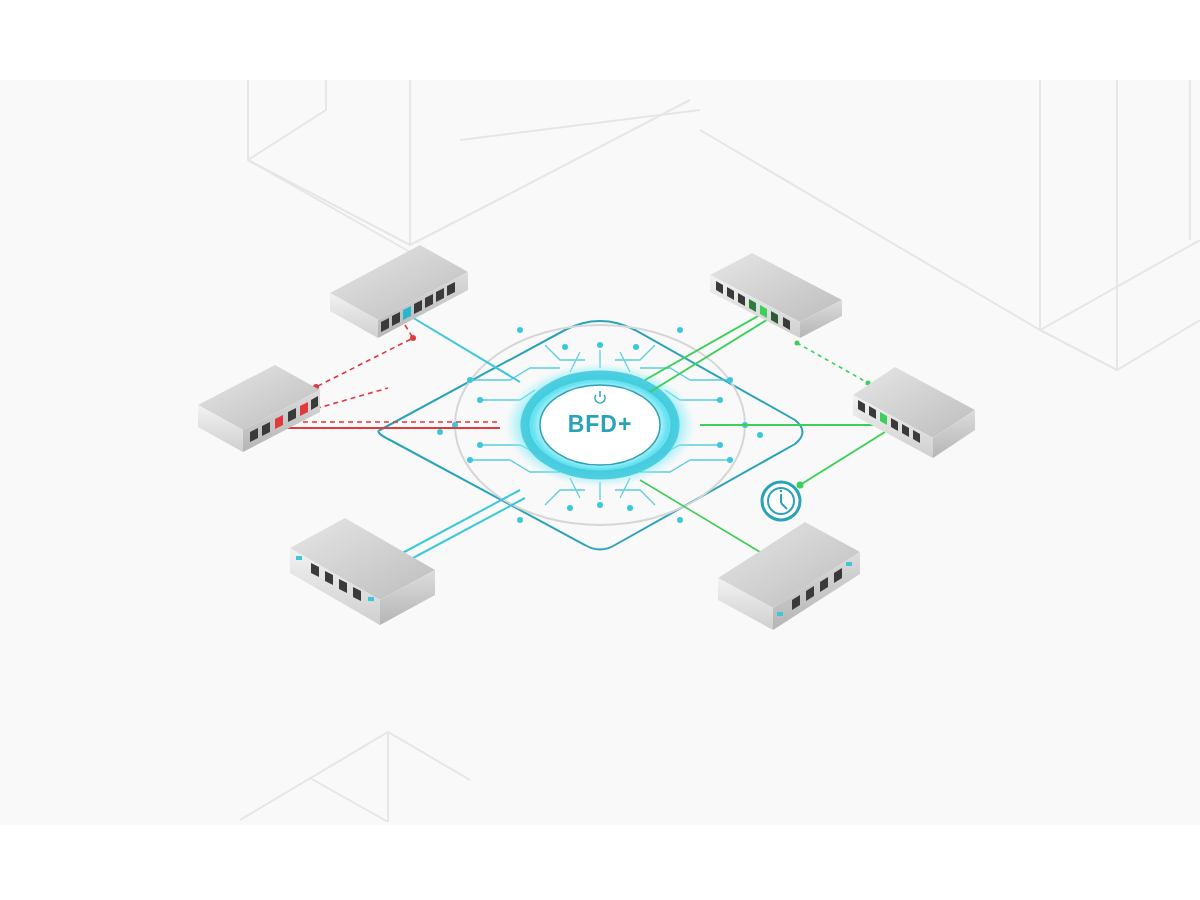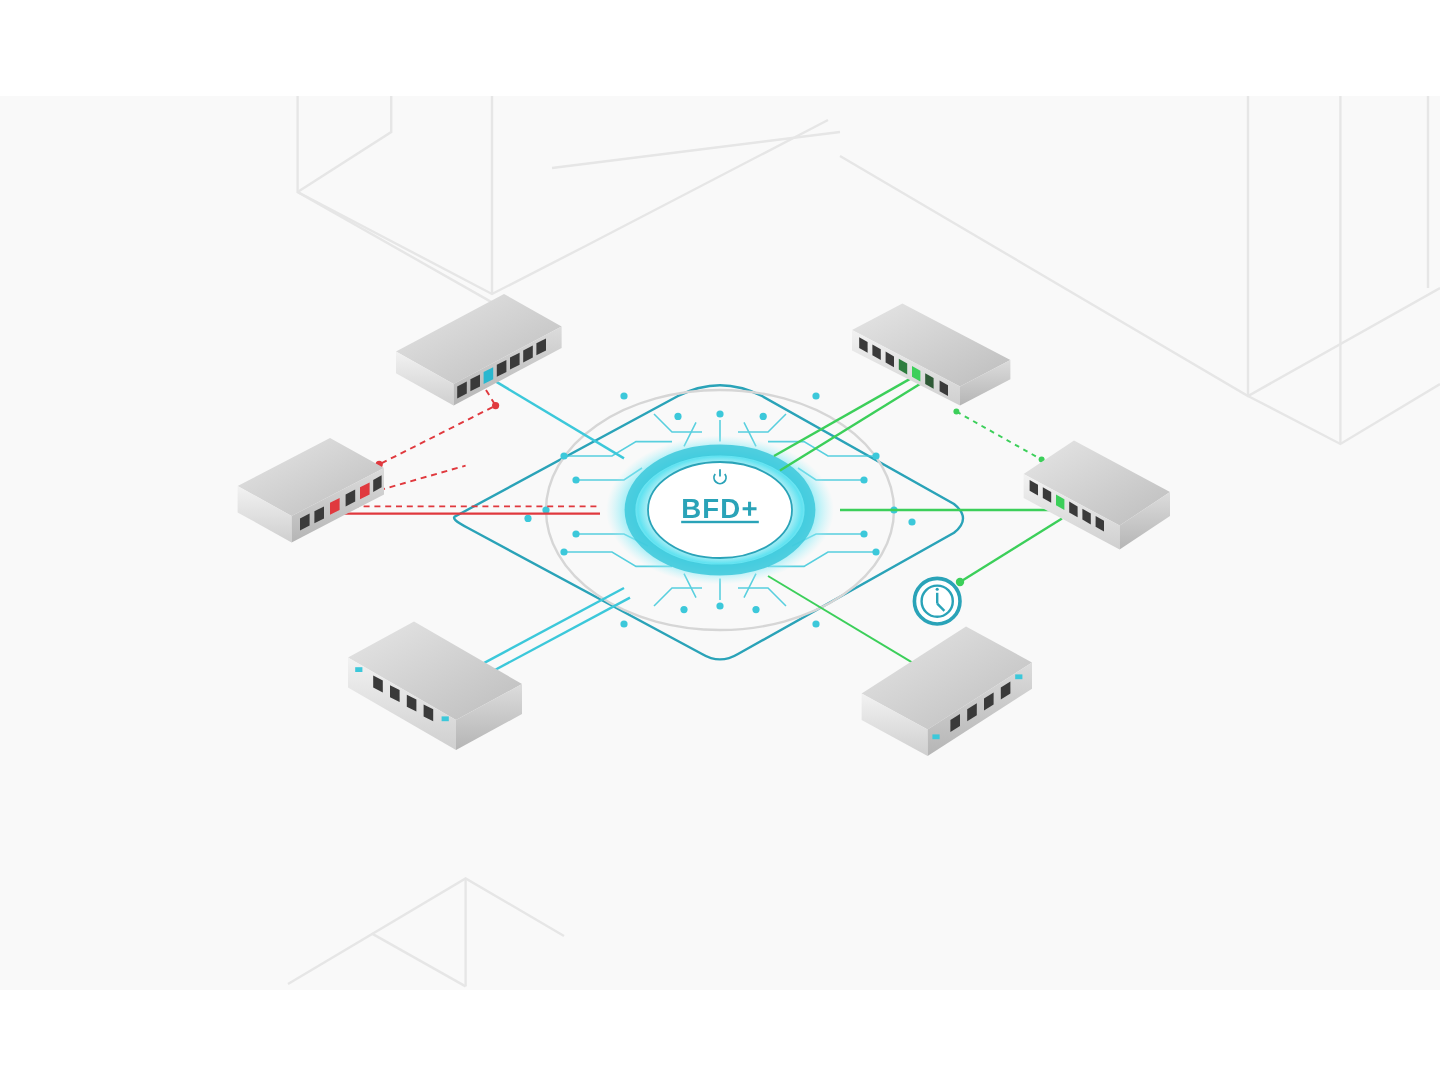--- a/index.html
+++ b/index.html
@@ -1,19 +1,19 @@
 <!DOCTYPE html>
 <html><head>
 <meta charset="utf-8">
 <style>
   html, body { margin: 0; padding: 0; background: #ffffff; }
   body { width: 1200px; height: 900px; position: relative; overflow: hidden; font-family: "Liberation Sans", sans-serif; }
   .canvas { position: absolute; left: 0; top: 80px; width: 1200px; height: 745px; background: #f9f9f9; }
   svg { position: absolute; left: 0; top: 0; width: 1200px; height: 900px; }
-  .bfd-label { position: absolute; left: 540px; top: 411px; width: 120px; text-align: center; font-size: 23px; font-weight: bold; color: #2aa3b8; letter-spacing: 1px; text-decoration: underline; }
+  .bfd-label { position: absolute; left: 540px; top: 411px; width: 120px; text-align: center; font-size: 23px; font-weight: bold; color: #2aa3b8; letter-spacing: 1px; }
 </style>
 </head>
 <body>
 
 <div class="canvas"></div>
 
 <svg viewBox="0 0 1200 900" xmlns="http://www.w3.org/2000/svg">
   <defs>
     <linearGradient id="topFace" x1="0" y1="0" x2="1" y2="1">
       <stop offset="0" stop-color="#e6e6e6"></stop>

